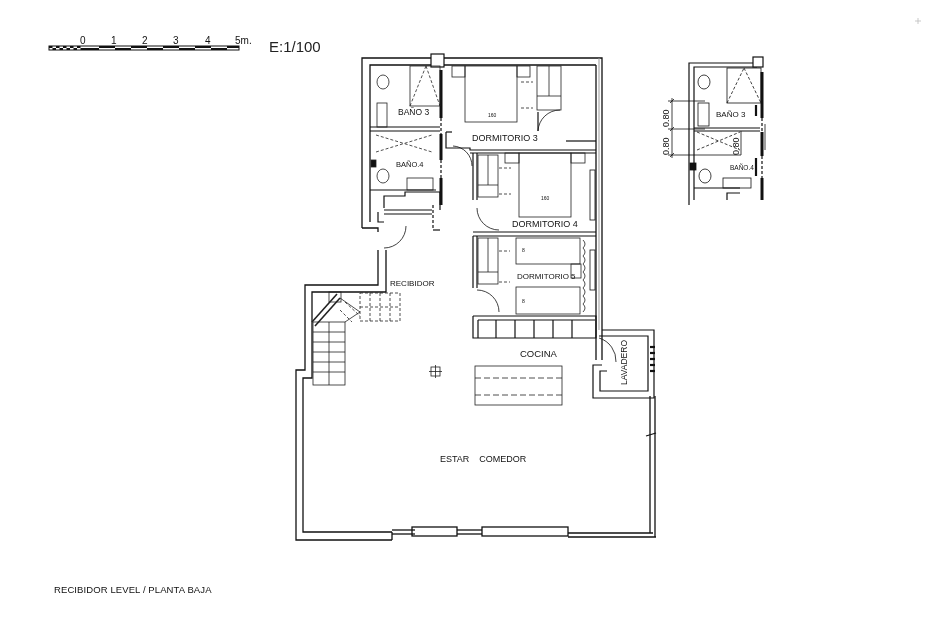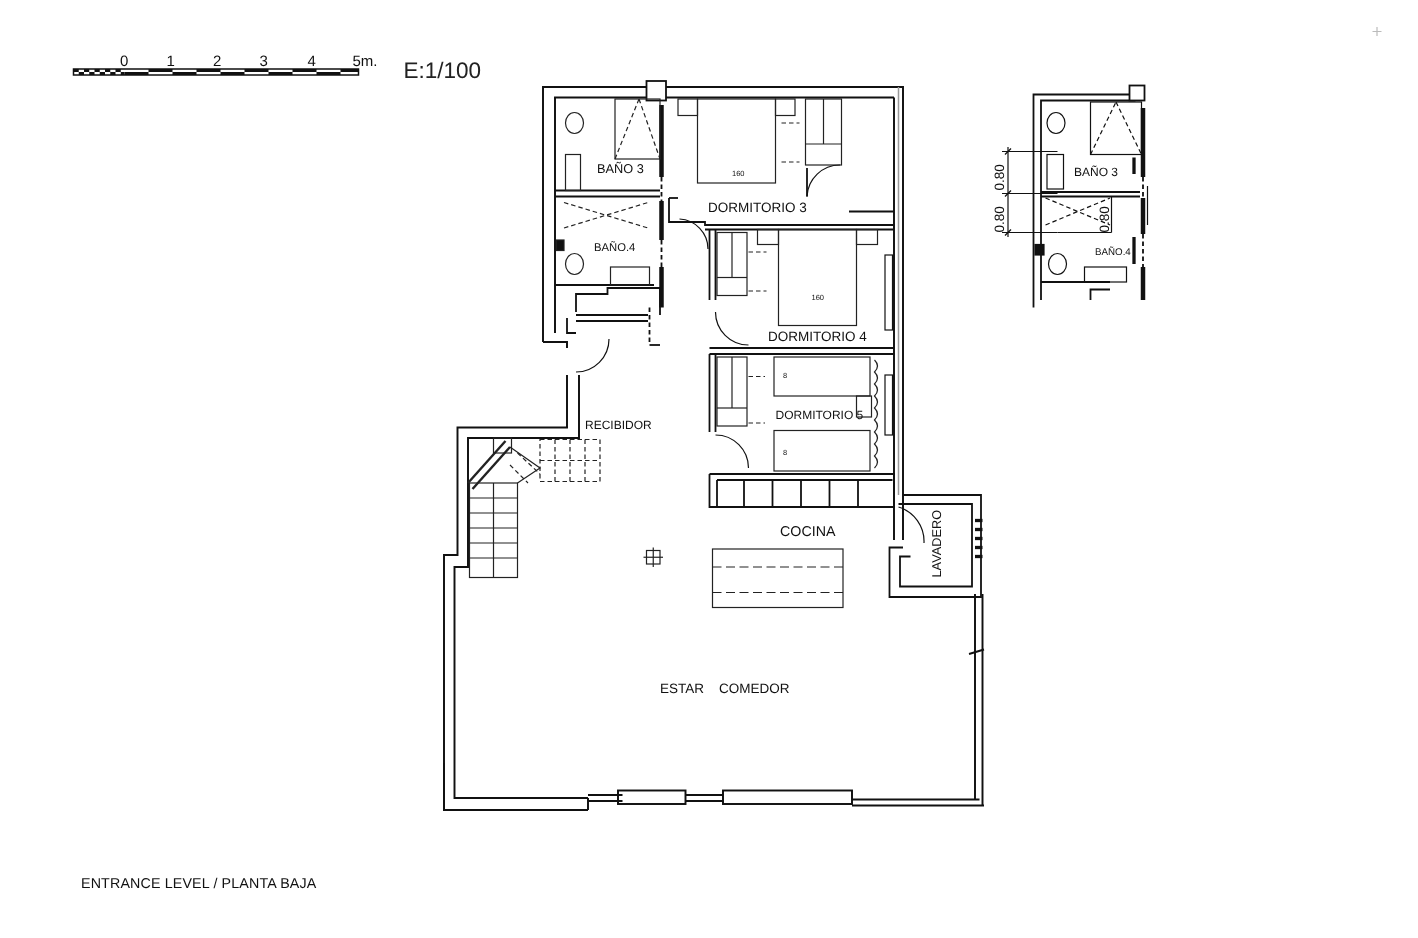--- a/index.html
+++ b/index.html
@@ -279,13 +279,13 @@
     <text class="lbl" font-size="9" transform="translate(669,155) rotate(-90)">0.80</text>
     <text class="lbl" font-size="9" transform="translate(739,155) rotate(-90)">0.80</text>
   </g>
 
   <g stroke="#bbb" stroke-width="0.8">
     <line x1="918" y1="18" x2="918" y2="24"></line>
     <line x1="915" y1="21" x2="921" y2="21"></line>
   </g>
 </svg>
 
-<div class="caption">ENTRANCE LEVEL / PLANTA BAJA</div>
+<div class="caption">RECIBIDOR LEVEL / PLANTA BAJA</div>
 
 </body></html>

